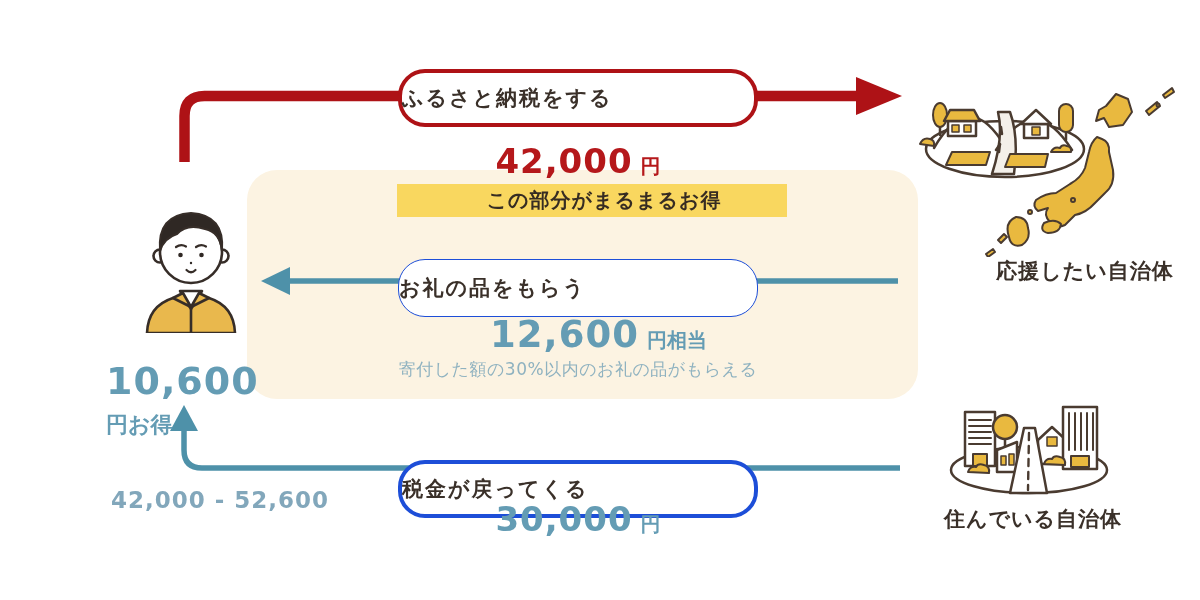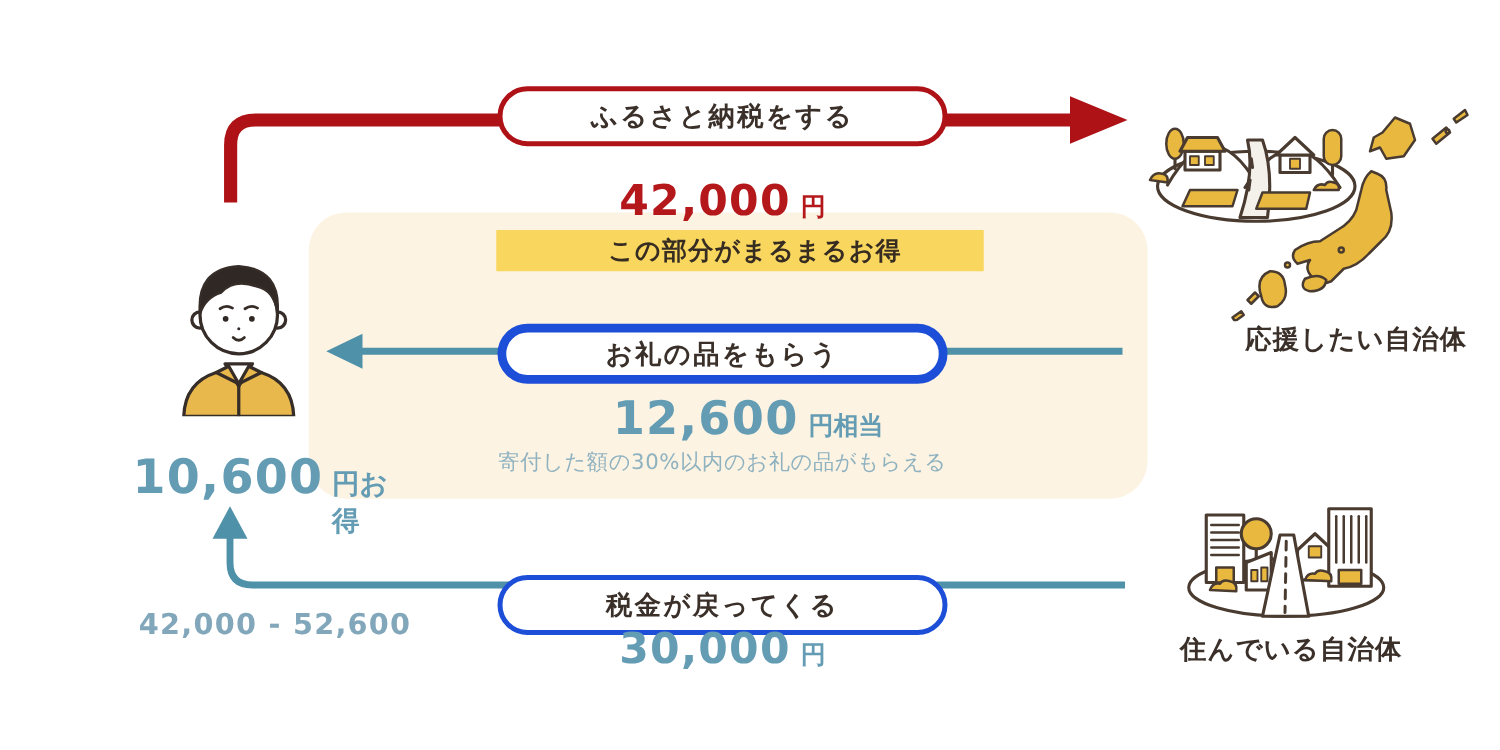--- a/index.html
+++ b/index.html
@@ -6,27 +6,27 @@
   .canvas{
     position:relative;width:1200px;height:600px;background:#ffffff;overflow:hidden;
     font-family:"DejaVu Sans","Liberation Sans",sans-serif;
   }
   .panel{
     position:absolute;left:247px;top:170px;width:671px;height:229px;
     background:#fcf3e2;border-radius:30px;z-index:1;
   }
   .arrows{position:absolute;left:0;top:0;z-index:2;}
   .pill{
-    position:absolute;left:398px;width:360px;height:48px;box-sizing:border-box;
-    display:flex;align-items:center;justify-content:center;
+    position:absolute;left:398px;width:360px;height:58px;box-sizing:border-box;
+    display:flex;align-items:center;justify-content:flex-start;
     background:#ffffff;border-radius:27px;z-index:3;
     font-weight:700;font-size:21px;color:#3a3029;letter-spacing:2px;
   }
   .pill-red{border:4px solid #ae1216;top:69px;}
-  .pill-teal-mid{border:7px solid #1d4ed8;top:259px;}
+  .pill-teal-mid{border:1px solid #1d4ed8;top:259px;}
   .pill-teal-bot{border:4px solid #1d4ed8;top:460px;}
   .amount{
     position:absolute;left:398px;width:360px;display:flex;align-items:baseline;
     justify-content:center;gap:8px;z-index:3;
   }
   .amount .num{font-weight:700;font-size:34px;letter-spacing:1px;}
   .amount .unit{font-weight:700;font-size:20px;}
   .amt-red{color:#b5181b;}
   .amt-teal{color:#649cb4;}
   .amount-top{top:141px;}
@@ -44,21 +44,21 @@
   }
   .label-dark{
     position:absolute;font-weight:700;font-size:21px;color:#3a3029;
     text-align:center;letter-spacing:1px;z-index:3;
   }
   .you-label{left:132px;top:335px;width:116px;font-size:20px;}
   .support-label{left:978px;top:257px;width:214px;}
   .home-label{left:926px;top:505px;width:214px;}
   .benefit{
     position:absolute;left:106px;top:359px;width:226px;display:flex;
-    align-items:baseline;justify-content:center;gap:7px;color:#649cb4;z-index:3;
+    align-items:baseline;justify-content:center;gap:7px;color:#649cb4;z-index:3;flex-direction:column;
   }
   .benefit .num{font-size:38px;font-weight:700;letter-spacing:1px;}
   .benefit .unit{font-size:22px;font-weight:700;}
   .calc{
     position:absolute;left:111px;top:487px;font-size:23px;font-weight:600;
     color:#82a7bb;letter-spacing:1px;z-index:3;
   }
   .illus{position:absolute;z-index:3;line-height:0;}
   .avatar-box{left:143px;top:199px;}
   .village-box{left:918px;top:82px;}

